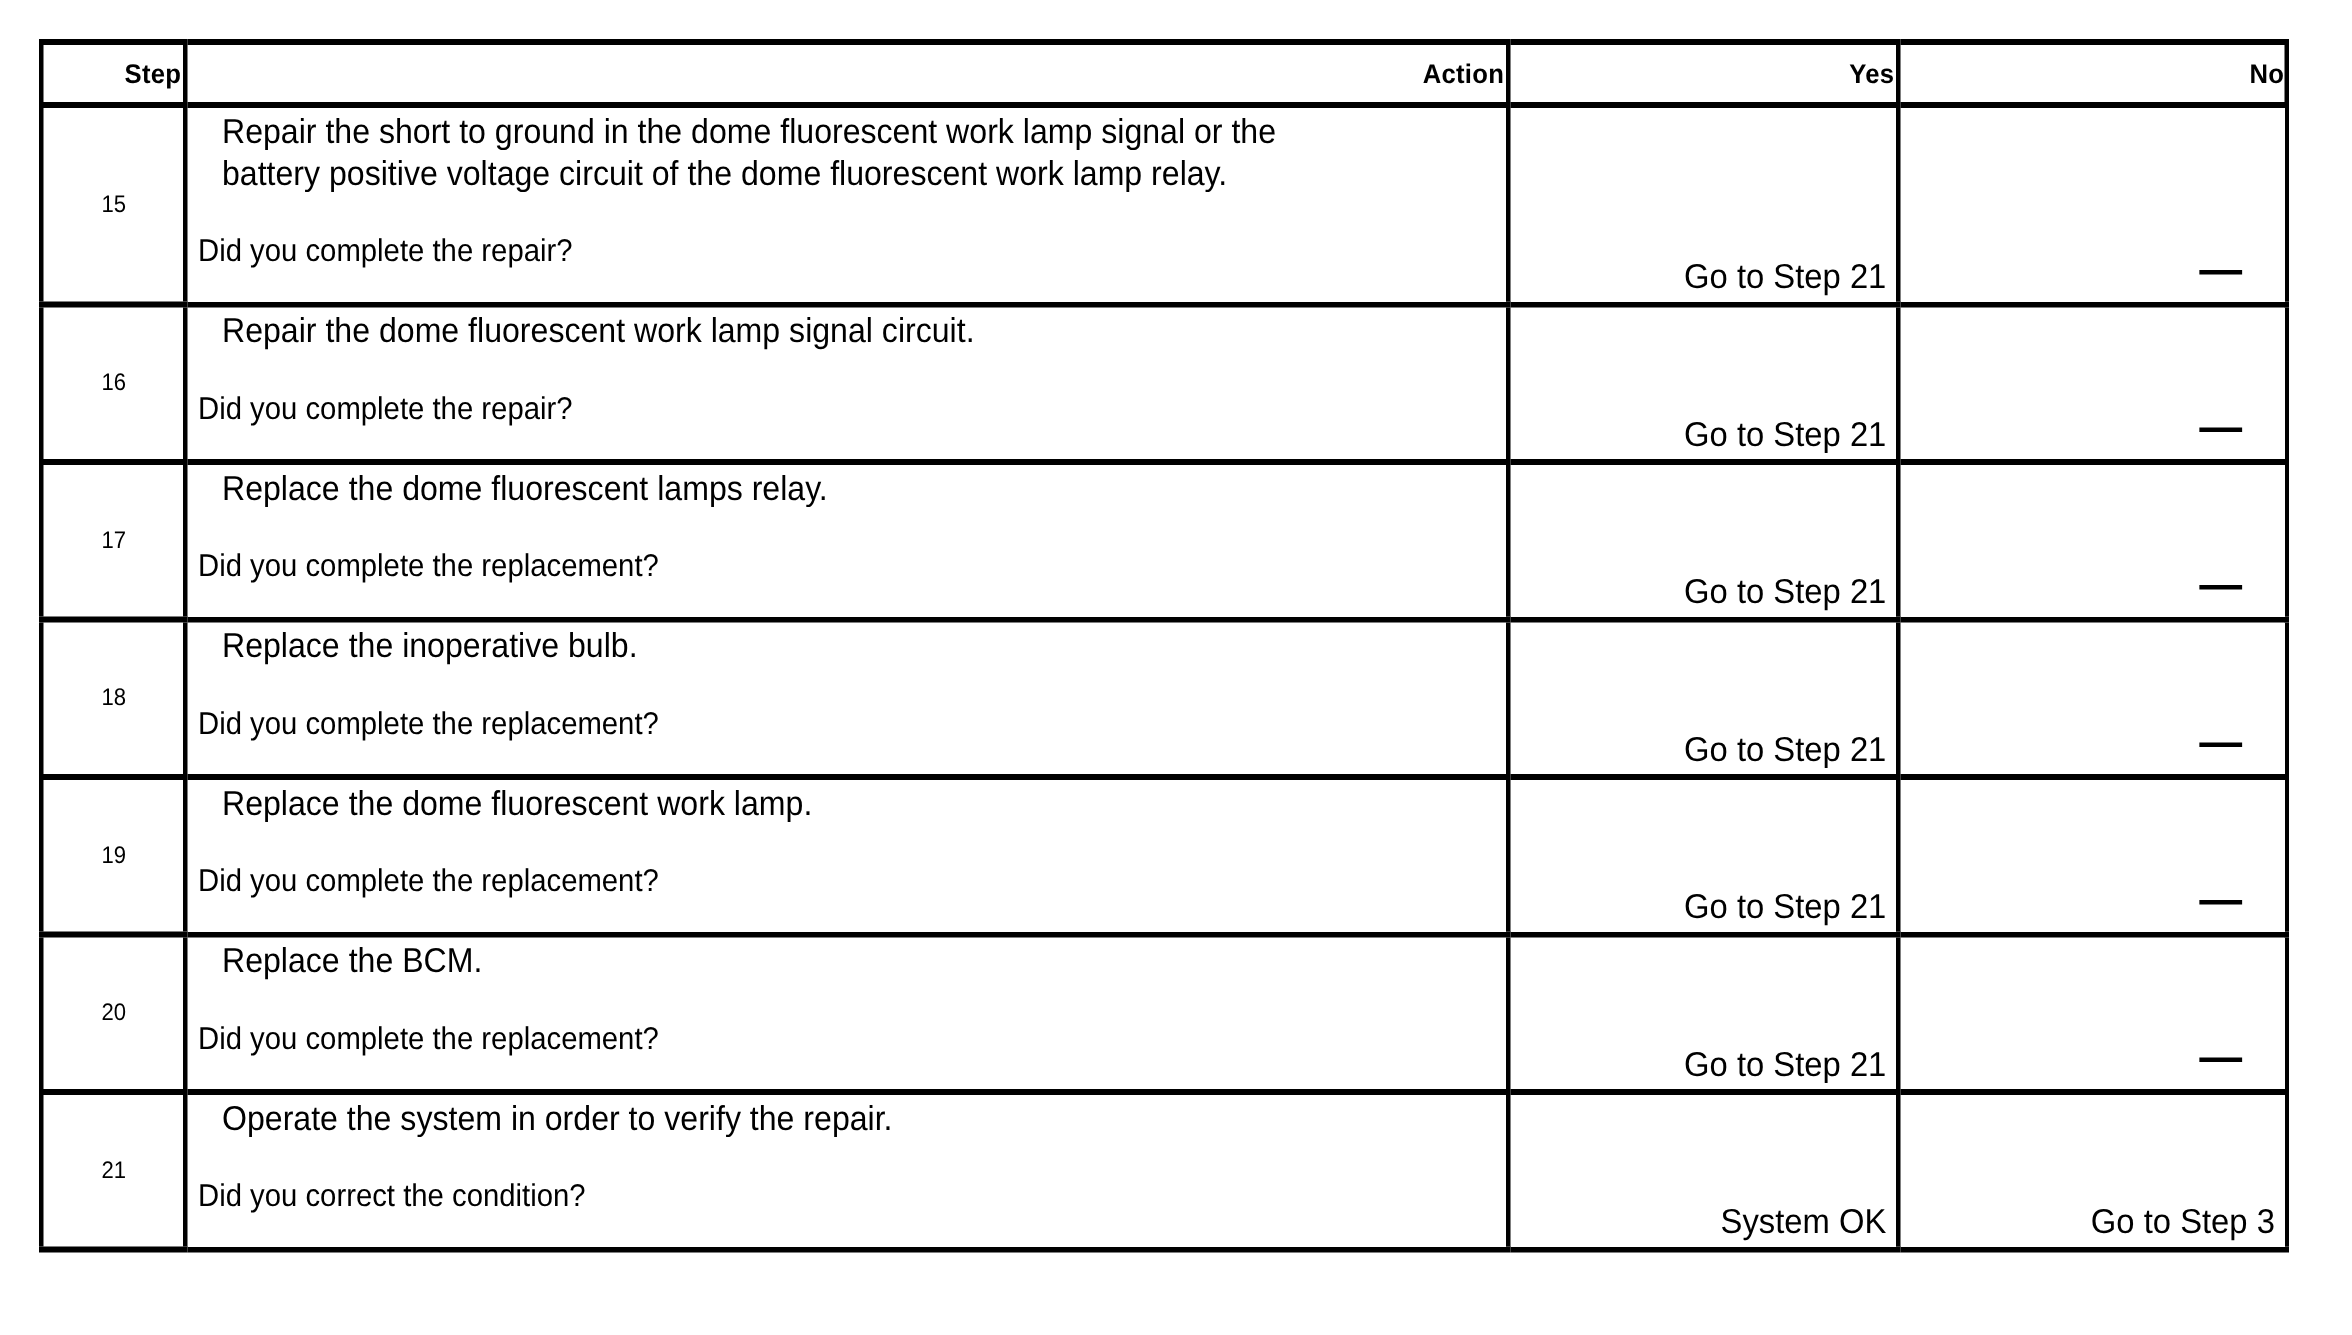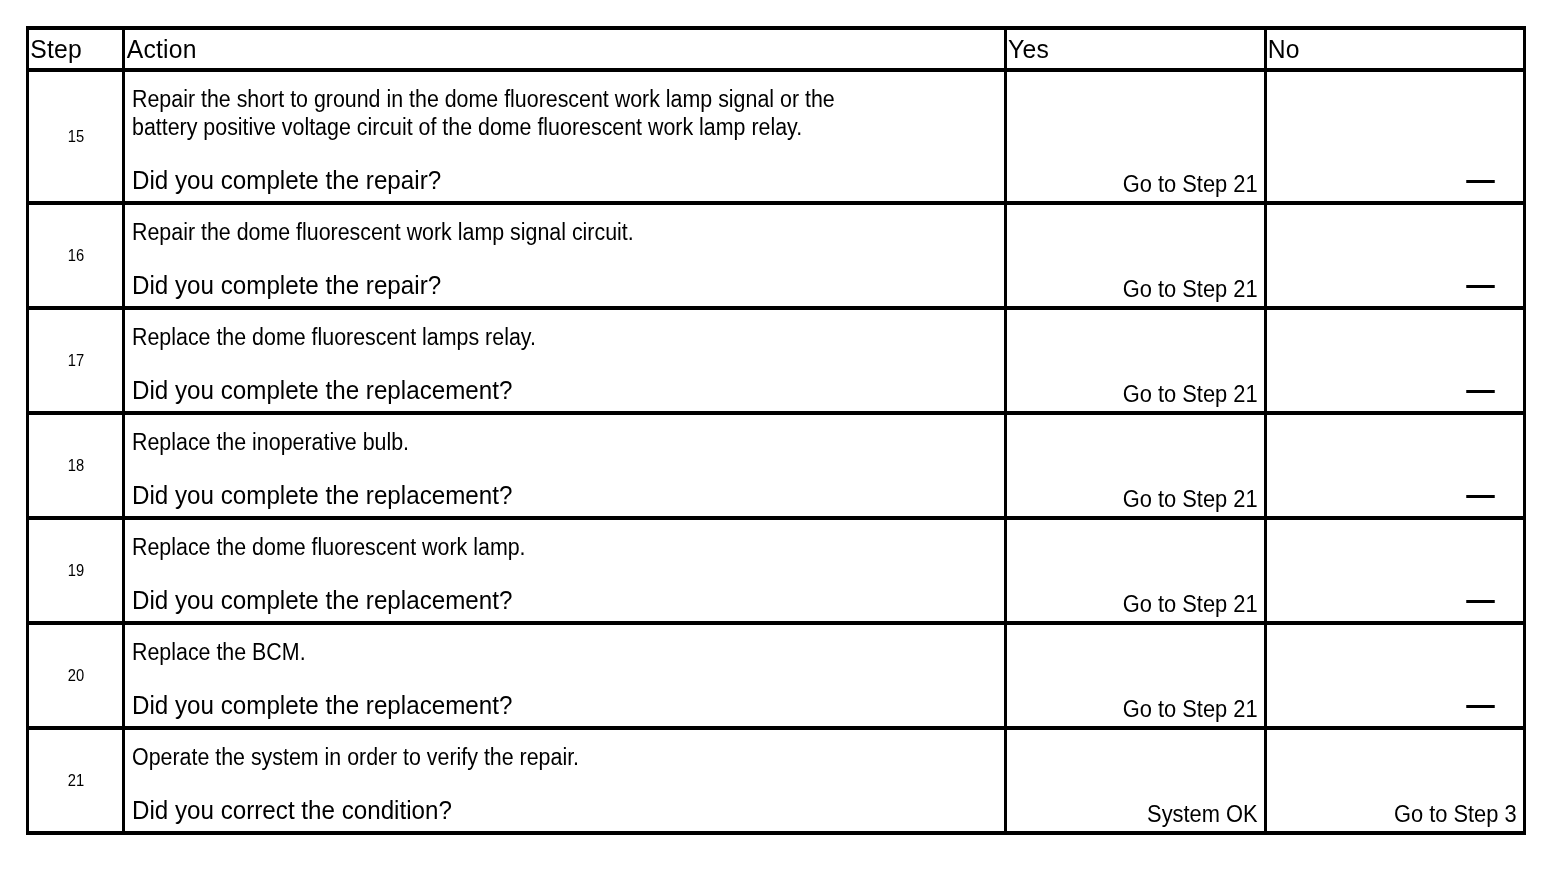--- a/index.html
+++ b/index.html
@@ -45,24 +45,24 @@
     border-left: 3px solid #000;
     border-right: 3px solid #000;
     padding: 0;
     background: #ffffff;
     vertical-align: top;
   }
 
   
   thead th {
     height: 38px;
-    text-align: left;
+    text-align: right;
     vertical-align: middle;
-    font-size: 26px;
-    font-weight: normal;
+    font-size: 18px;
+    font-weight: bold;
     letter-spacing: 0.2px;
     line-height: 38px;
     transform: none;
   }
   thead th .hlabel {
     display: inline-block;
     transform: scaleX(0.95);
     transform-origin: center center;
   }
 
@@ -87,32 +87,33 @@
     position: relative;
     height: 100%;
     min-height: 101px;
     display: flex;
     flex-direction: column;
     justify-content: space-between;
   }
   .act-top {
     font-size: 23px;
     line-height: 28px;
-    padding-top: 13px;
+    padding-top: 1px;
     white-space: pre-line;
+    margin-left: 16px;
   }
   .act-top .ln {
     display: block;
     transform: scaleX(0.93);
     transform-origin: left center;
   }
   .act-q {
-    font-size: 26px;
+    font-size: 21px;
     line-height: 28px;
-    padding-bottom: 7px;
+    padding-bottom: 19px;
   }
   .act-q .ln {
     display: block;
     transform: scaleX(0.93);
     transform-origin: left center;
   }
 
   
   tr.row-tall .action-inner { min-height: 129px; }
   tr.row-tall td.step-cell,

